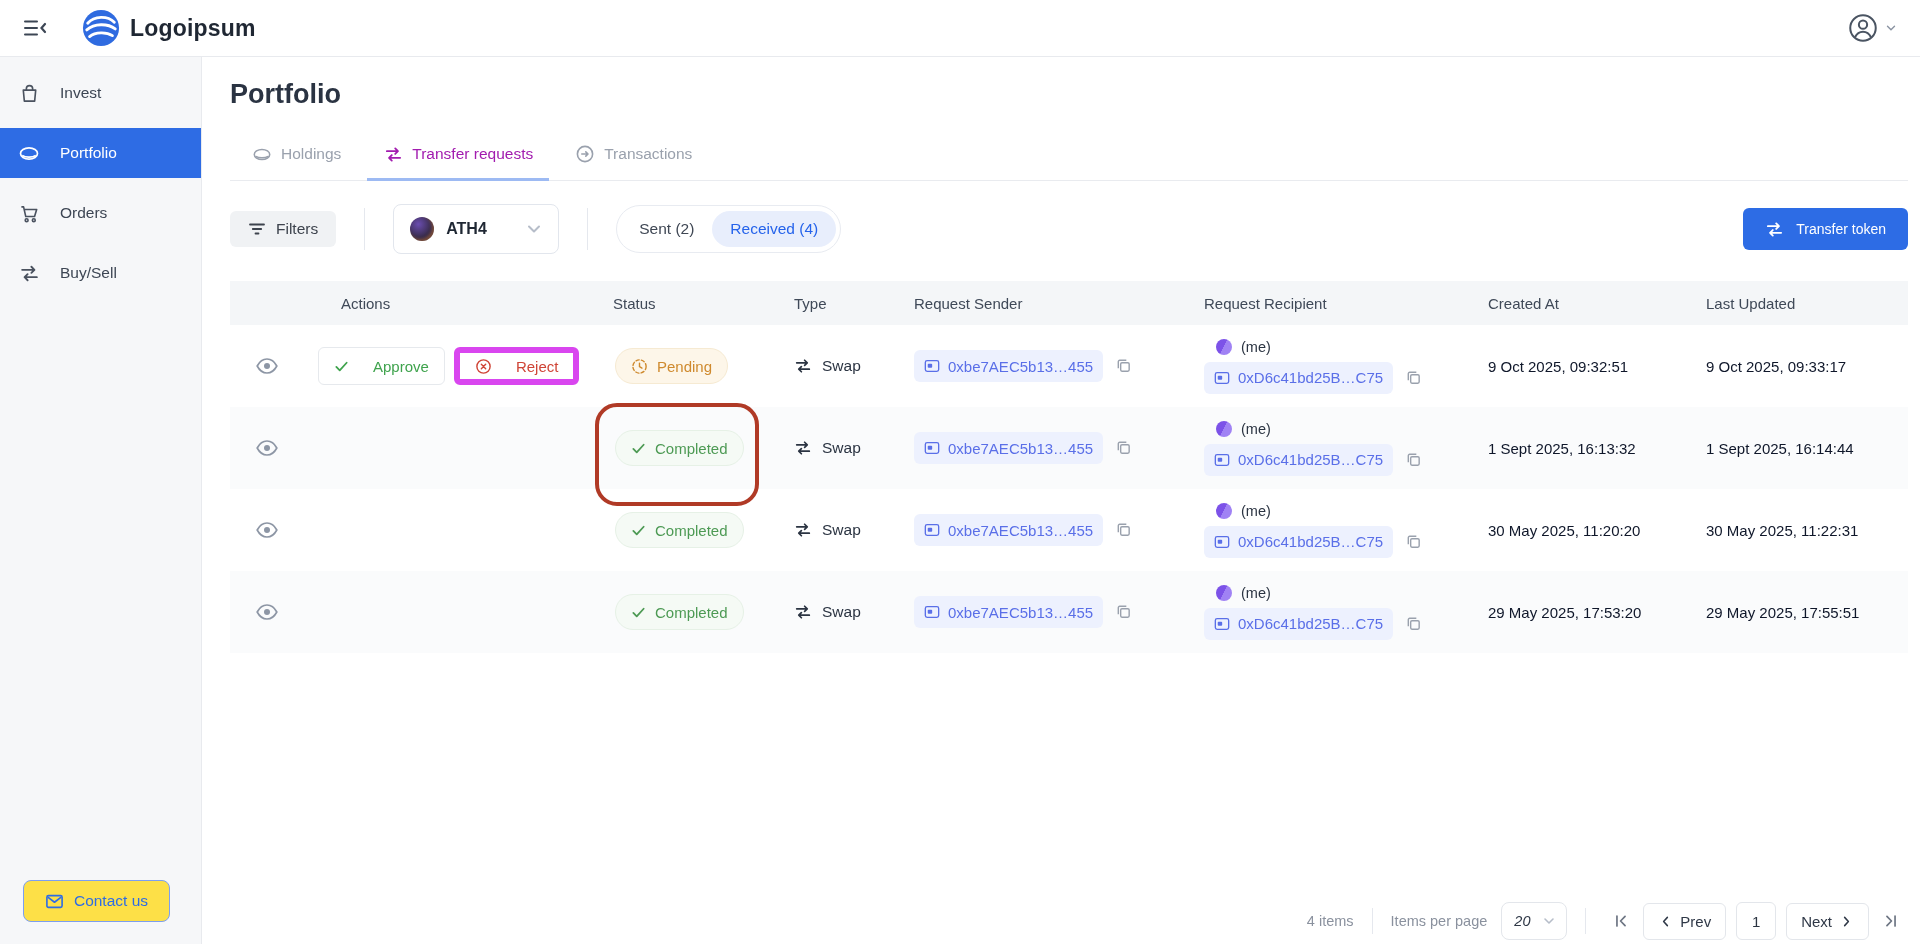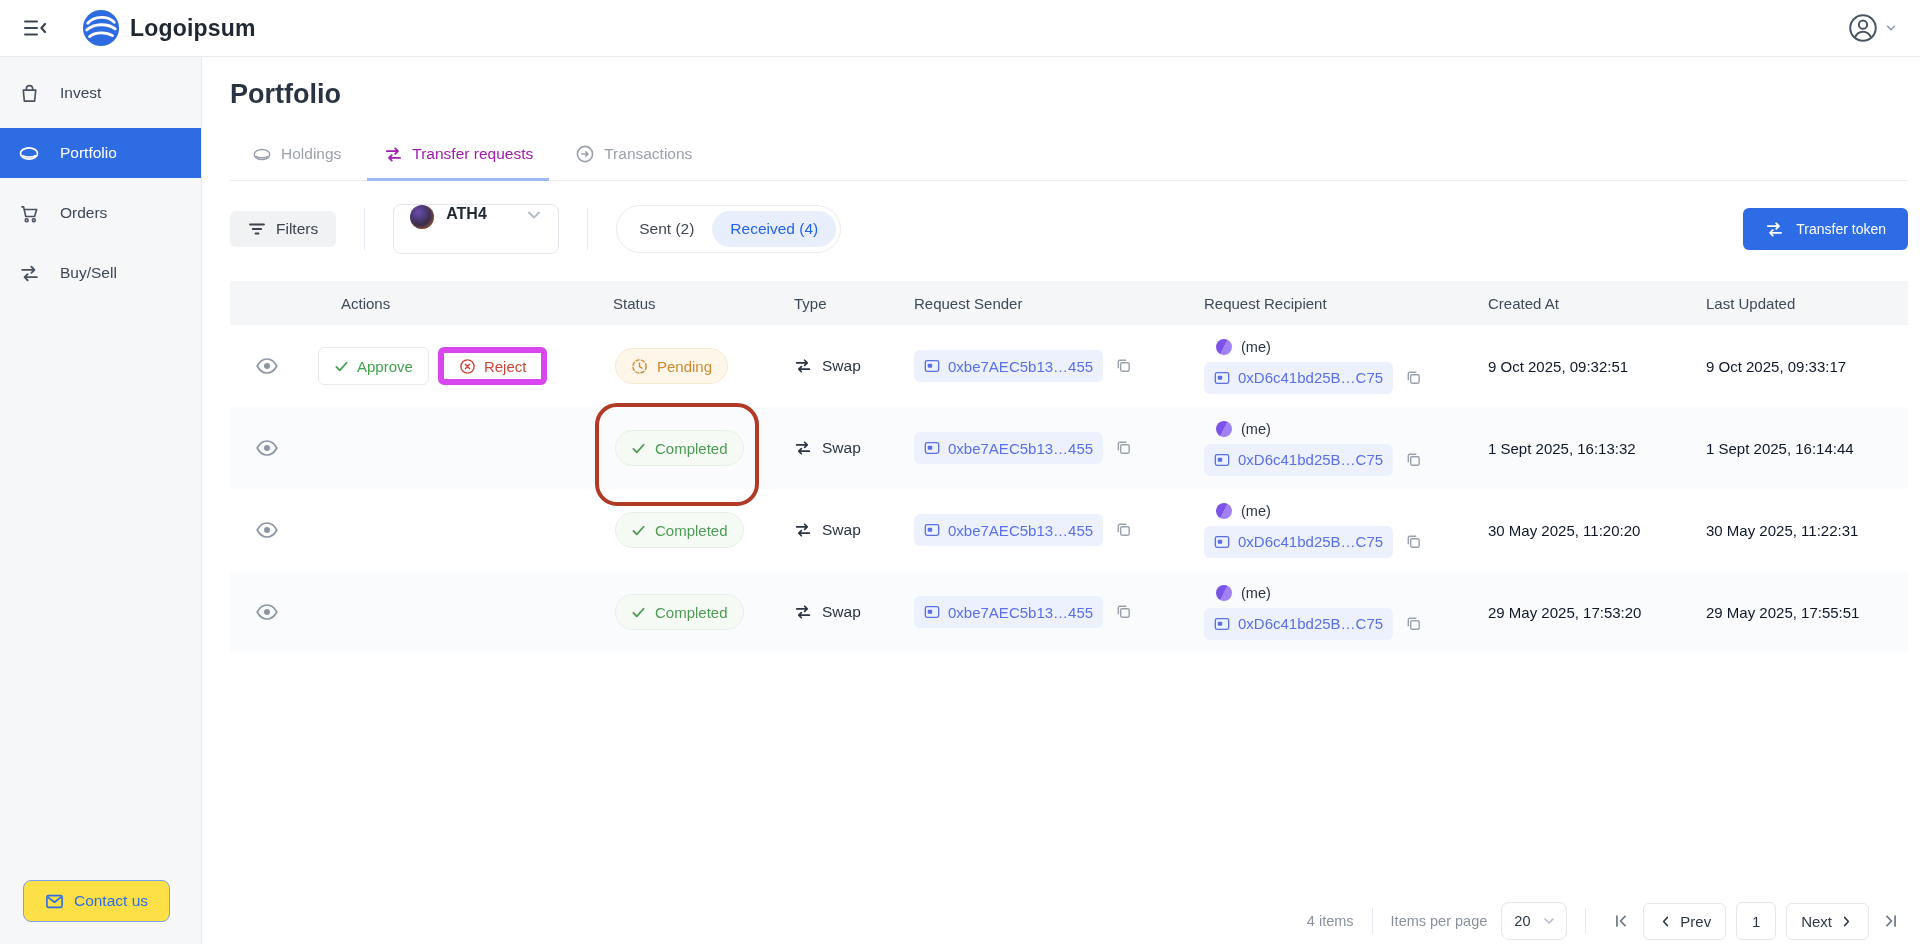--- a/index.html
+++ b/index.html
@@ -35,21 +35,21 @@
     font-size:15.5px;font-weight:500;cursor:pointer;}
   .tab .t-icon{width:20px;height:20px;display:flex;align-items:center;justify-content:center;}
   .tab.active{color:#a21caf;}
   .tab.active::after{content:"";position:absolute;left:-14px;right:-14px;bottom:-1px;height:3px;background:#9dbaf3;}
 
   
   .controls{display:flex;align-items:center;margin-top:22px;position:relative;height:52px;}
   .filters-btn{display:flex;align-items:center;gap:10px;height:36px;padding:0 18px;background:#f0f2f4;border:none;
     border-radius:6px;color:#3d434d;font-size:15.5px;font-weight:500;cursor:pointer;}
   .vdiv{width:1px;height:42px;background:#e5e8ee;margin:0 28px;}
-  .token-select{display:flex;gap:12px;height:50px;width:166px;padding:0 14px 0 16px;
+  .token-select{display:flex;align-items:center;gap:12px;height:50px;width:166px;padding:0 14px 0 16px;
     background:#fff;border:1px solid #e2e6ed;border-radius:8px;cursor:pointer;}
   .token-coin{width:24px;height:24px;border-radius:50%;
     background:radial-gradient(circle at 35% 30%, #6a4db0 0%, #3a2d4f 55%, #1f1830 100%);
     box-shadow:inset -2px -2px 3px rgba(255,150,40,.35);}
   .token-name{font-size:16px;font-weight:600;color:#1f2733;flex:1;}
   .dir-toggle{display:flex;align-items:center;height:48px;padding:4px;border:1px solid #e8ebf1;border-radius:24px;background:#fff;}
   .dir-opt{padding:9px 18px;border-radius:19px;color:#3f4754;font-size:15.5px;cursor:pointer;}
   .dir-opt.selected{background:#e8eefc;color:#2563eb;font-weight:500;}
   .transfer-btn{margin-left:auto;display:flex;align-items:center;gap:12px;height:42px;padding:0 22px;background:#2d6ce5;
     border:none;border-radius:6px;color:#fff;font-size:14px;font-weight:500;cursor:pointer;}
@@ -63,21 +63,21 @@
   .cell{padding-left:16px;}
   .c-eye{display:flex;justify-content:center;padding-left:0;}
   .h-actions{padding-left:38px;}
   .c-actions{display:flex;gap:9px;padding-left:15px;}
   .c-status{padding-left:22px;position:relative;}
   .h-status{padding-left:20px;}
   .c-created,.h-created{padding-left:10px;}
   .c-updated,.h-updated{padding-left:8px;}
   .eye-btn{width:24px;height:24px;color:#8d96a5;cursor:pointer;display:flex;align-items:center;justify-content:center;}
 
-  .act-btn{display:flex;align-items:center;gap:8px;height:38px;padding:0 15px;background:#fff;border-radius:6px;
+  .act-btn{display:flex;align-items:center;gap:24px;height:38px;padding:0 15px;background:#fff;border-radius:6px;
     font-size:15px;font-weight:500;cursor:pointer;}
   .approve{border:1px solid #e6e9ed;color:#3fa34d;}
   .reject{border:6px solid #d946ef;color:#cf4436;}
 
   .pill{display:inline-flex;align-items:center;gap:9px;height:36px;padding:0 15px;border-radius:18px;font-size:15px;}
   .pill.pending{background:#fdf6e9;border:1px solid #f6ead2;color:#cf8a2e;}
   .pill.completed{background:#f5faf5;border:1px solid #e6f1e6;color:#4d9a54;}
 
   .type-wrap{display:flex;align-items:center;gap:10px;color:#2b3442;font-size:15.5px;}
   .type-wrap .sw{color:#2b3442;}
@@ -91,21 +91,21 @@
 
   .date-text{color:#0f172a;font-size:15px;}
 
   .ann-ring{display:none;position:absolute;left:2px;top:-27px;width:164px;height:103px;
     border:4px solid #b03a26;border-radius:22px;pointer-events:none;z-index:3;}
 
   
   .pagination{position:absolute;right:12px;bottom:4px;display:flex;align-items:center;color:#8a919e;font-size:14.5px;}
   .pag-div{width:1px;height:26px;background:#e5e8ee;margin:0 18px;}
   .pagesize{display:flex;align-items:center;justify-content:space-between;width:66px;height:38px;padding:0 9px 0 12px;
-    border:1px solid #e3e6eb;border-radius:8px;background:#fff;color:#2f3847;font-weight:500;cursor:pointer;margin-left:14px;}
+    border:1px solid #e3e6eb;border-radius:8px;background:#fff;color:#2f3847;font-weight:500;cursor:pointer;margin-left:14px;font-style:italic;}
   .pg-icon{width:34px;height:38px;display:flex;align-items:center;justify-content:center;color:#6e7684;cursor:pointer;}
   .pg-btn{display:flex;align-items:center;gap:7px;height:37px;padding:0 14px;border:1px solid #e3e6eb;border-radius:6px;
     background:#fff;color:#2f3847;font-size:15px;cursor:pointer;margin:0 5px;}
   .pg-num{width:40px;height:38px;border:1px solid #e3e6eb;border-radius:6px;background:#fff;color:#2b3442;
     display:flex;align-items:center;justify-content:center;font-size:15px;cursor:pointer;margin:0 5px;}
   svg{display:block;}
 </style>
 </head>
 <body>
 

